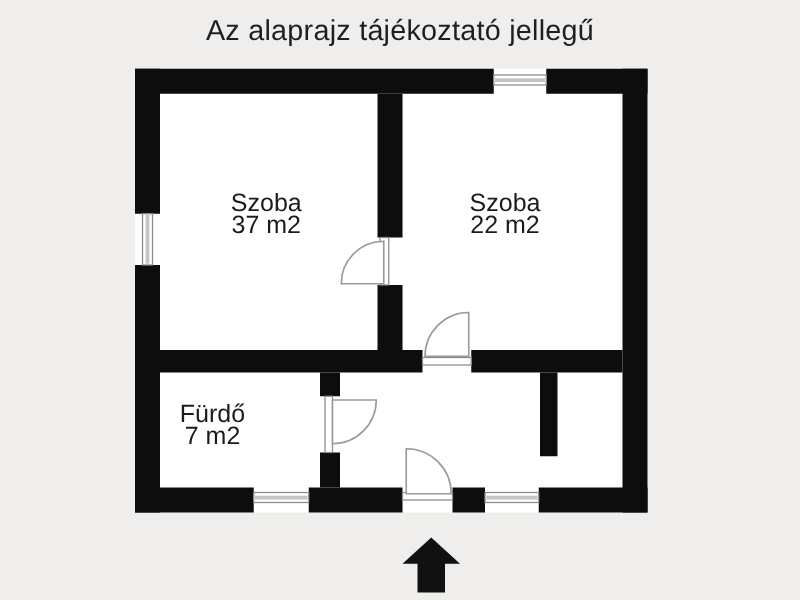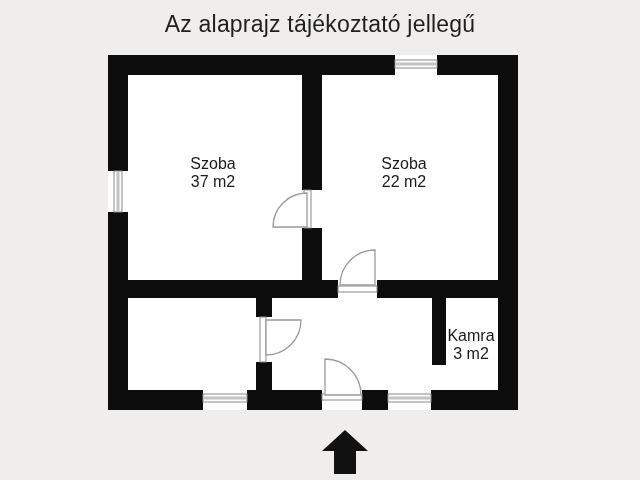--- a/index.html
+++ b/index.html
@@ -32,21 +32,21 @@
     position: absolute;
     top: 0;
     left: 0;
     width: 640px;
     height: 480px;
   }
   .room-label {
     position: absolute;
     transform: translate(-50%, -50%);
     text-align: center;
-    font-size: 16px;
+    font-size: 20px;
     line-height: 17.5px;
     color: #1b1b1b;
     white-space: nowrap;
   }
   .room-label .room-name,
   .room-label .room-area { display: block; }
   .label-szoba-21 { left: 213px; top: 172px; }
   .label-szoba-22 { left: 404px; top: 172px; }
   .label-furdo    { left: 170px; top: 341px; }
   .label-konyha   { left: 359px; top: 344px; }
@@ -123,20 +123,20 @@
   </svg>
 
   <div class="room-label label-szoba-21">
     <span class="room-name">Szoba</span>
     <span class="room-area">37 m2</span>
   </div>
   <div class="room-label label-szoba-22">
     <span class="room-name">Szoba</span>
     <span class="room-area">22 m2</span>
   </div>
+  <div class="room-label label-furdo">
+    <span class="room-name">Fürdő</span>
+    <span class="room-area">7 m2</span>
+  </div>
   <div class="room-label label-konyha">
-  </div>
-  <div class="room-label label-kamra">
-    <span class="room-name">Kamra</span>
-    <span class="room-area">3 m2</span>
   </div>
 
 </div>
 
 </body></html>

